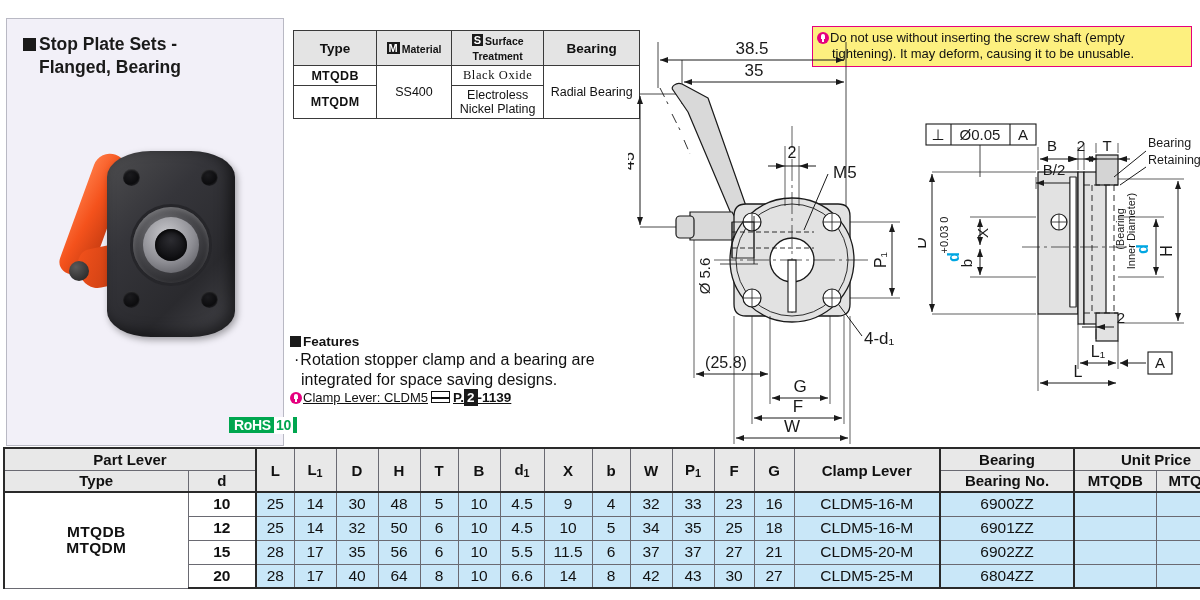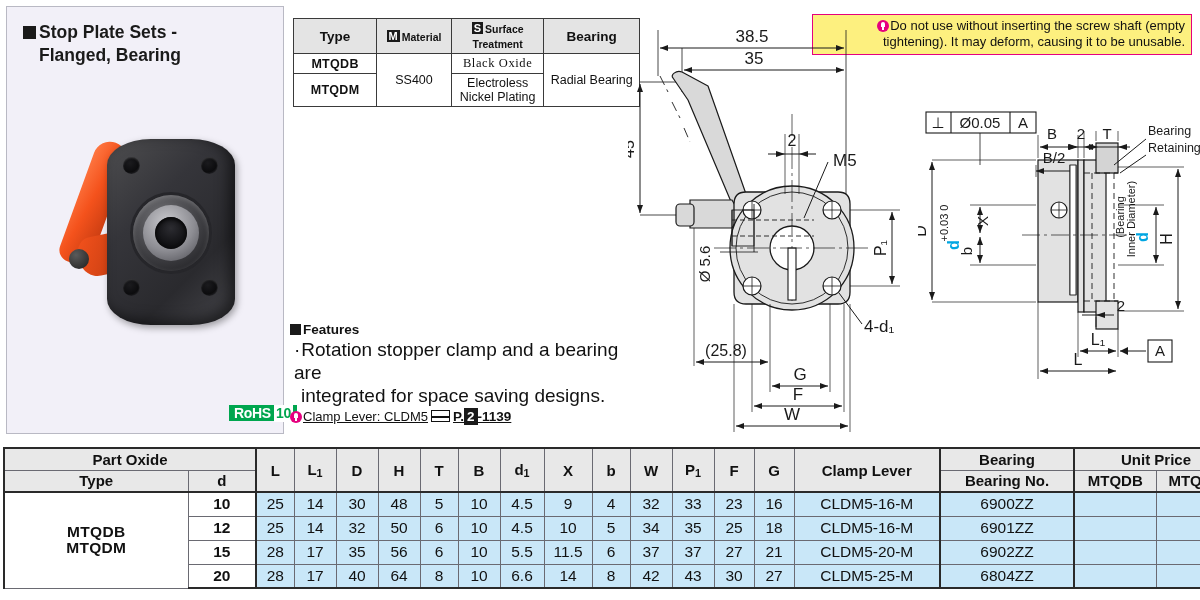--- a/index.html
+++ b/index.html
@@ -6,21 +6,21 @@
   html, body {
     margin: 0; padding: 0;
     width: 1200px; height: 600px;
     background: #ffffff;
     font-family: "Liberation Sans", sans-serif;
     overflow: hidden;
   }
   #root { position: relative; width: 1200px; height: 600px; }
 
   
-  .top-area { position: absolute; left: 0; top: 0; width: 1200px; height: 440px; }
+  .top-area { position: absolute; left: 0; top: 12px; width: 1200px; height: 440px; }
 
   
   .photo-panel {
     position: absolute; left: 6px; top: 6px; width: 278px; height: 428px;
     background: #f2f0f8; border: 1px solid #b9b9c4;
   }
   .title-block {
     position: absolute; left: 16px; top: 14px; width: 250px;
     font-weight: bold; font-size: 17.5px; color: #1a1a1a; line-height: 1.3;
   }
@@ -106,21 +106,21 @@
   .typecell { color: #00a6e2; font-weight: bold; font-size: 16px; letter-spacing: .3px; }
   .surf-b { font-size: 14px; font-family: "Liberation Serif", serif; letter-spacing: .6px; }
   .surf-e { font-size: 10px; margin-left: 8px; }
   .spec-mat { font-size: 14px; }
   .spec-bear { font-size: 13.5px; }
 
   
   .features { position: absolute; left: 290px; top: 322px; width: 350px; font-size: 13px; color:#111; }
   .feat-head { font-weight: bold; font-size: 13.5px; margin-bottom: 1px; }
   .feat-sq { display:inline-block; width: 11px; height: 11px; background:#1a1a1a; margin-right:2px; vertical-align:-1px;}
-  .feat-li { font-size: 19px; line-height: 1.22; padding-left: 4px; }
+  .feat-li { font-size: 16px; line-height: 1.22; padding-left: 4px; }
   .feat-li .dot { margin-right: 1px; }
   .feat-note { font-size: 13px; line-height: 1.28; white-space: nowrap; text-decoration: underline; }
   .bulb {
     display:inline-block; width: 12px; height: 12px; border-radius: 50%;
     background: #e5007e; position: relative; vertical-align: -2px; margin-right: 1px;
   }
   .bulb::after{
     content:""; position:absolute; left:4px; top:2px; width:4px; height:5px;
     background:#fff; border-radius:2px 2px 0 0;
   }
@@ -134,21 +134,21 @@
   }
   .pgref { font-weight: bold; font-size: 13.5px; }
   .pgnum-box { display:inline-block; background:#1a1a1a; color:#fff; padding: 0 3px; font-weight:bold; }
 
   
   .warn {
     position: absolute; left: 812px; top: 14px; width: 380px; min-height: 40px;
     background: #fdf07f; border: 1.6px solid #e5007e; padding: 3px 6px 4px 4px;
     font-size: 13px; line-height: 1.24; color: #111;
   }
-  .warn-ind { display: block; padding-left: 15px; text-indent: -15px; text-align: right; }
+  .warn-ind { display: block; padding-left: 15px; text-indent: -15px; }
 
   
   .draw { position: absolute; text-align: right; }
   .draw svg { display: block; }
 
   
   .main-table-wrap { position: absolute; left: 3px; top: 447px; width: 1194px; }
   table.main { border-collapse: collapse; width: 1194px; table-layout: fixed; }
   table.main th, table.main td {
     border: 1px solid #6a6a72; text-align: center; color: #111;
@@ -521,21 +521,21 @@
           <col style="width:42px">
           <col style="width:40px">
           <col style="width:40px">
         <col style="width:146px">
           <col style="width:134px">
         <col style="width:82px">
           <col style="width:82px">
       </colgroup>
       <thead>
         <tr>
-          <th class="part-head thick-t thick-l" colspan="2">Part Oxide</th>
+          <th class="part-head thick-t thick-l" colspan="2">Part Lever</th>
           <th class="dim-head thick-t thick-l" rowspan="2">L</th>
           <th class="dim-head thick-t" rowspan="2"><span>L</span><span class="sub">1</span></th>
           <th class="dim-head thick-t" rowspan="2">D</th>
           <th class="dim-head thick-t" rowspan="2">H</th>
           <th class="dim-head thick-t" rowspan="2">T</th>
           <th class="dim-head thick-t" rowspan="2">B</th>
           <th class="dim-head thick-t" rowspan="2"><span>d</span><span class="sub">1</span></th>
           <th class="dim-head thick-t" rowspan="2">X</th>
           <th class="dim-head thick-t" rowspan="2">b</th>
           <th class="dim-head thick-t" rowspan="2">W</th>

